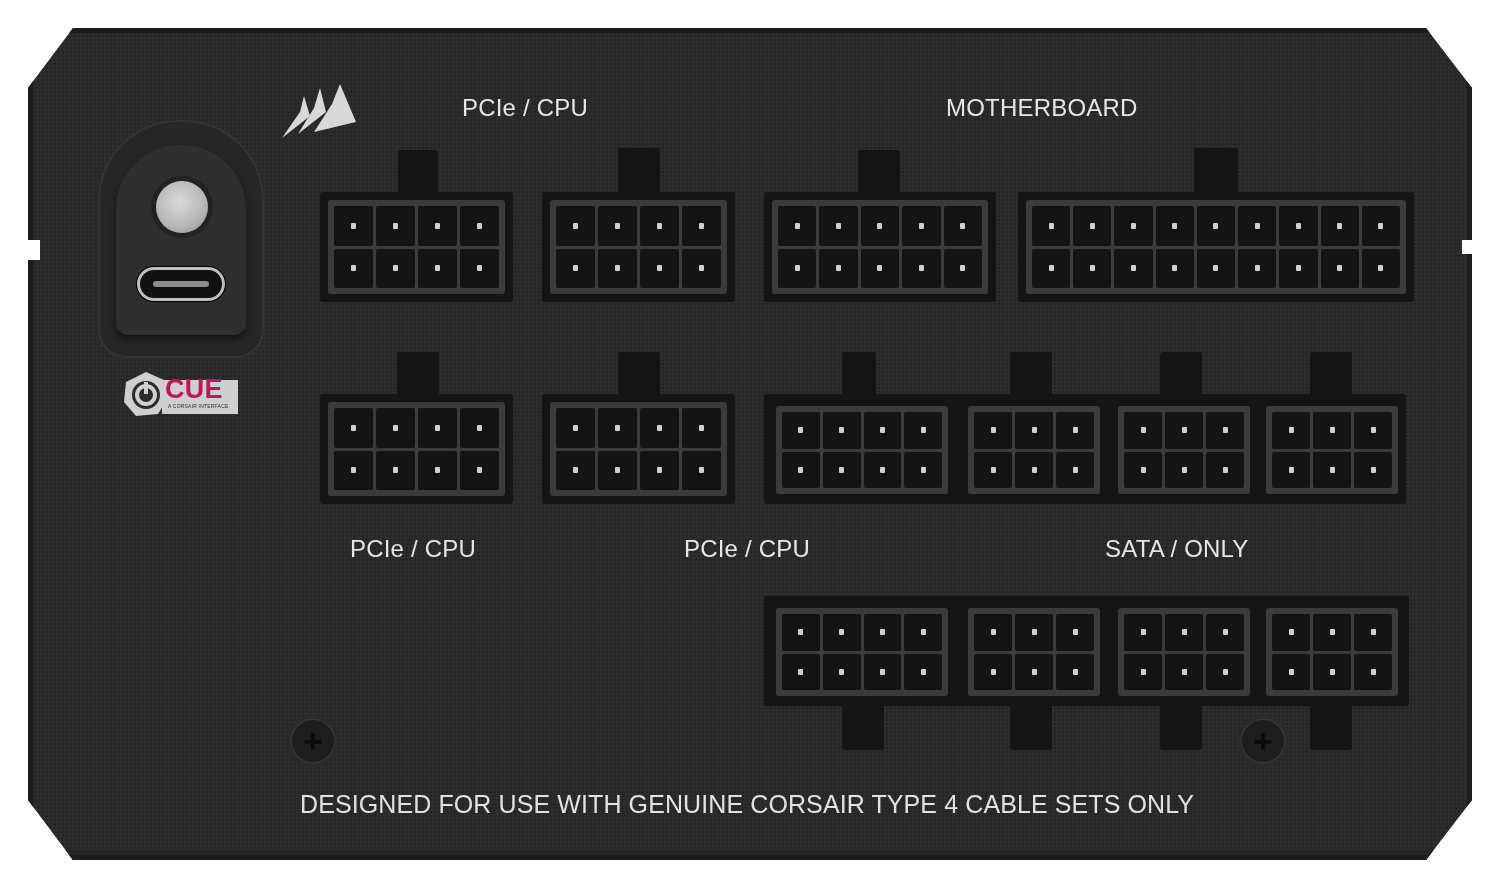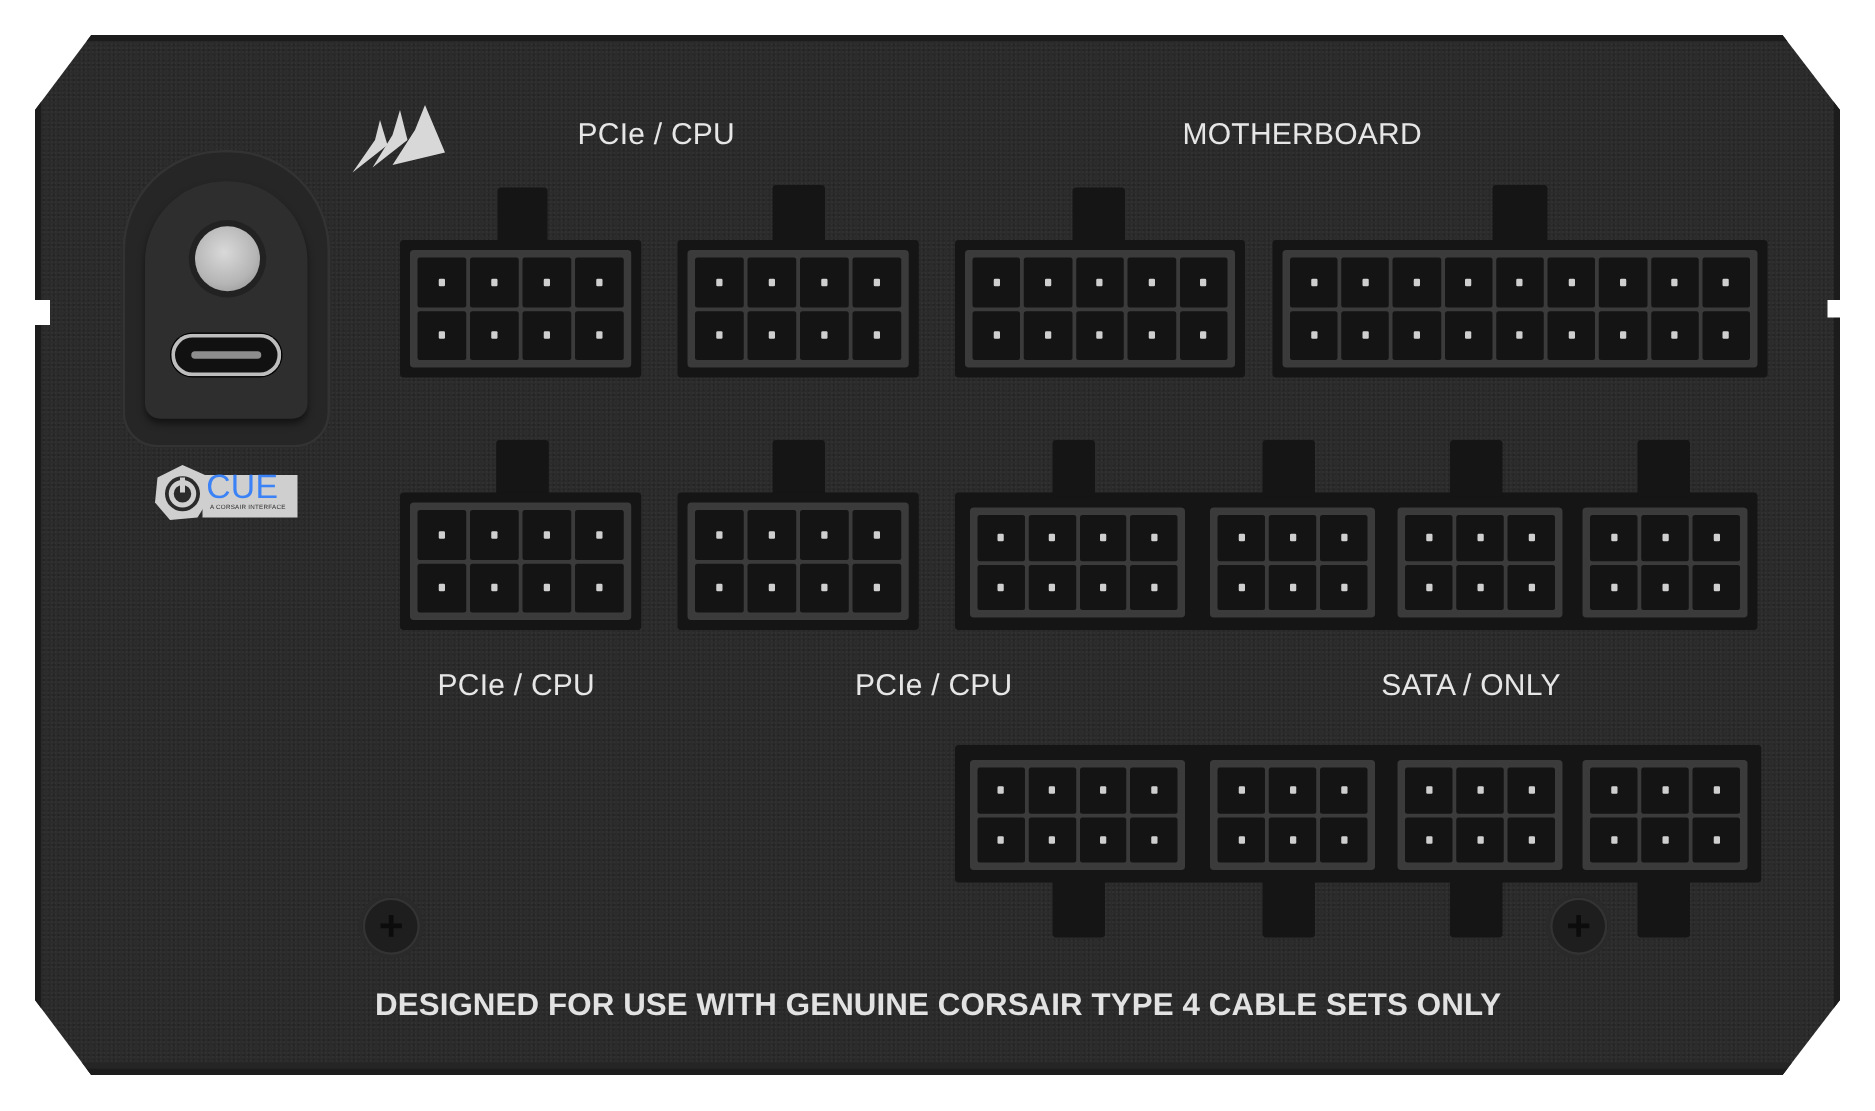--- a/index.html
+++ b/index.html
@@ -7,21 +7,21 @@
   .panel{position:absolute;left:28px;top:28px;width:1444px;height:832px;background:#2b2b2b;
     clip-path:polygon(45px 0,1398px 0,1444px 60px,1444px 772px,1398px 832px,45px 832px,0 772px,0 60px);
     background-image:radial-gradient(rgba(255,255,255,0.035) 1px,transparent 1px),radial-gradient(rgba(0,0,0,0.18) 1px,transparent 1px);
     background-size:3px 3px,4px 4px;background-position:0 0,1px 2px;}
   .panel-edge{position:absolute;left:28px;top:28px;width:1444px;height:832px;pointer-events:none;
     clip-path:polygon(45px 0,1398px 0,1444px 60px,1444px 772px,1398px 832px,45px 832px,0 772px,0 60px);
     box-shadow:inset 0 0 0 5px #1c1c1c, inset 0 -10px 0 #252525;}
   .notch-l{position:absolute;left:28px;top:240px;width:12px;height:20px;background:#fff;}
   .notch-r{position:absolute;left:1462px;top:240px;width:12px;height:14px;background:#fff;}
   .label{position:absolute;color:#e6e6e6;font-size:24px;letter-spacing:0.2px;white-space:nowrap;}
-  .disclaimer{position:absolute;left:300px;top:790px;color:#e2e2e2;font-size:25px;white-space:nowrap;letter-spacing:0.1px;font-weight:bold;}
+  .disclaimer{position:absolute;left:300px;top:790px;color:#e2e2e2;font-size:25px;white-space:nowrap;letter-spacing:0.1px;}
   .conn{position:absolute;background:#151515;border-radius:3px;}
   .conn .frame{position:absolute;left:8px;top:8px;right:8px;bottom:8px;border:3px solid #3b3b3b;border-radius:3px;display:grid;gap:3px;padding:3px;background:#3b3b3b;}
   .conn .pin{background:#141414;position:relative;border-radius:2px;}
   .conn .pin::after{content:"";position:absolute;left:50%;top:50%;width:5px;height:6px;margin:-3px 0 0 -2.5px;background:#cfcfcf;border-radius:1px;}
   .latch{position:absolute;background:#151515;border-radius:3px 3px 0 0;}
   .latch.down{border-radius:0 0 3px 3px;}
   .pod-outer{position:absolute;left:98px;top:120px;width:166px;height:238px;border-radius:80px 80px 28px 28px;background:#262626;box-shadow:0 0 0 2px #333 inset;}
   .pod-inner{position:absolute;left:116px;top:145px;width:130px;height:190px;border-radius:64px 64px 12px 12px;background:#2e2e2e;box-shadow:0 4px 6px rgba(0,0,0,0.5);}
   .led{position:absolute;left:156px;top:181px;width:52px;height:52px;border-radius:50%;background:radial-gradient(circle at 45% 40%,#d9d9d9,#b5b5b5 60%,#8a8a8a);box-shadow:0 0 0 5px #222;}
   .usbc{position:absolute;left:137px;top:267px;width:88px;height:34px;border-radius:17px;background:#111;box-shadow:0 0 0 3px #bdbdbd inset,0 0 0 1px #000;}
@@ -50,21 +50,21 @@
 <div class="led"></div>
 <div class="usbc"></div>
 
 <svg class="icue" viewBox="0 0 118 48">
   <polygon points="24,2 42,10 46,28 36,44 14,46 2,32 4,12" fill="#cfcfcf"></polygon>
   <circle cx="24" cy="25" r="14" fill="#2b2b2b"></circle>
   <circle cx="24" cy="25" r="9" fill="none" stroke="#cfcfcf" stroke-width="4"></circle>
   <rect x="22" y="12" width="4" height="12" fill="#cfcfcf"></rect>
   <rect x="40" y="10" width="76" height="34" fill="#cfcfcf"></rect>
 </svg>
-<span class="label" style="left:165px;top:374px;font-size:27px;font-weight:normal;color:#3b82f6;">CUE</span>
+<span class="label" style="left:165px;top:374px;font-size:27px;font-weight:bold;color:#be185d;">CUE</span>
 <span class="label" style="left:168px;top:403px;font-size:5px;color:#2b2b2b;">A CORSAIR INTERFACE</span>
 
 <span class="label" style="left:462px;top:94px;">PCIe / CPU</span>
 <span class="label" style="left:946px;top:94px;">MOTHERBOARD</span>
 <span class="label" style="left:350px;top:535px;">PCIe / CPU</span>
 <span class="label" style="left:684px;top:535px;">PCIe / CPU</span>
 <span class="label" style="left:1105px;top:535px;">SATA / ONLY</span>
 
 <div class="latch" style="left:398px;top:150px;width:40px;height:45px;"></div>
 <div class="conn" style="left:320px;top:192px;width:193px;height:110px;">

